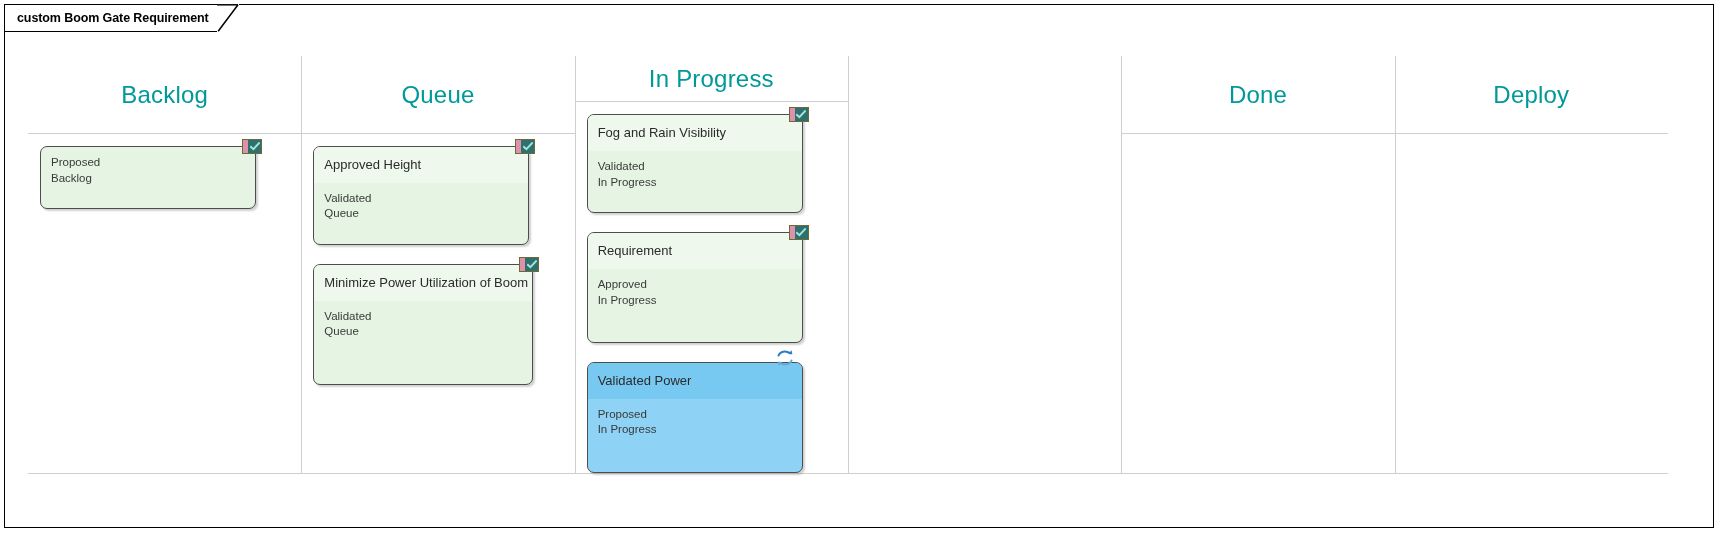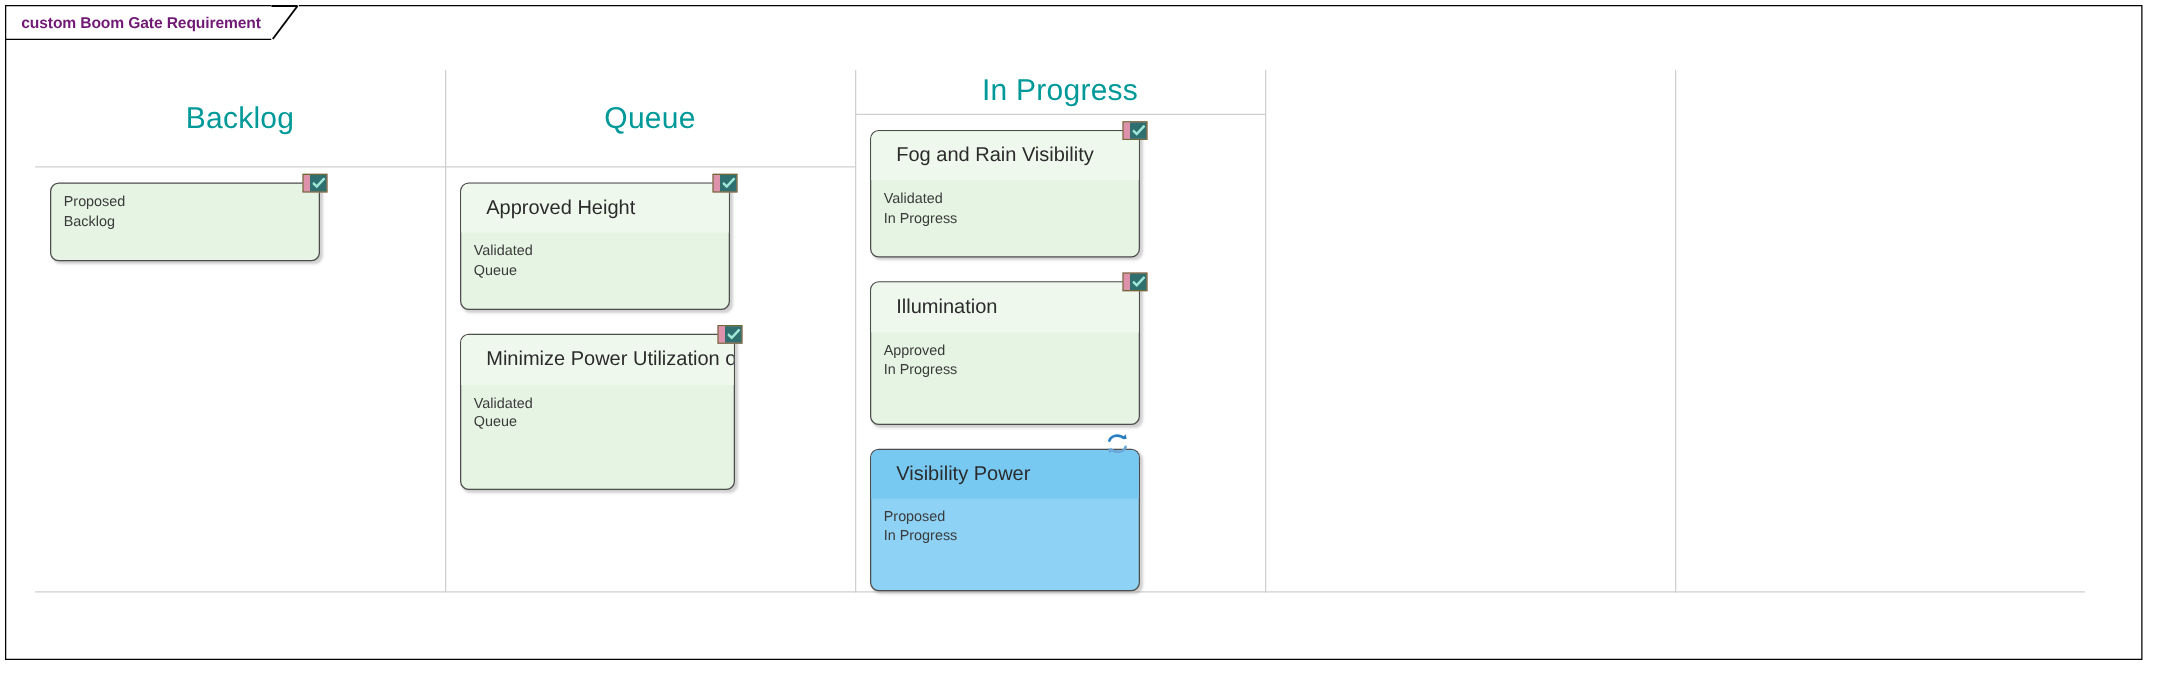--- a/index.html
+++ b/index.html
@@ -50,21 +50,21 @@
     padding: 0 8px 0 12px;
     box-sizing: border-box;
     background: #ffffff;
     border-left: 1.5px solid #000;
     border-top: 1.5px solid #000;
     border-bottom: 1.5px solid #000;
   }
   .frame-tab .tab-label {
     font-size: 12.5px;
     font-weight: bold;
-    color: #701a75;
+    color: #000000;
     white-space: nowrap;
     letter-spacing: -0.1px;
   }
   .frame-tab .tab-slant {
     position: relative;
     width: 22px;
     height: 28px;
   }
   .frame-tab .tab-slant svg {
     position: absolute;
@@ -136,23 +136,23 @@
     box-sizing: border-box;
     border: 1.3px solid #4d4d4d;
     border-radius: 7px;
     background: #e6f5e3;
     box-shadow: 2px 2px 2px rgba(120,120,120,0.35);
   }
   .card.green { background: #e6f5e3; }
   .card.blue  { background: #8ed2f5; }
 
   .card .card-title {
-    font-size: 16px;
+    font-size: 13px;
     color: #2b2b2b;
-    padding: 11px 10px 10px 20px;
+    padding: 11px 10px 10px 10px;
     line-height: 1.15;
     white-space: nowrap;
     overflow: hidden;
     border-radius: 6px 6px 0 0;
   }
   .card.green .card-title { background: #eef8ec; }
   .card.blue  .card-title { background: #77c9f2; }
 
   .card .card-body {
     font-size: 11.5px;
@@ -314,49 +314,58 @@
 
         <div class="card green tall2">
           <div class="badge-check">
             <span class="strip"></span>
             <span class="box">
               <svg width="10" height="9" viewBox="0 0 10 9">
                 <path d="M1,5 L3.4,7.2 L9,1.2" stroke="#9fe8d8" stroke-width="2" fill="none" stroke-linecap="square"></path>
               </svg>
             </span>
           </div>
-          <div class="card-title">Illumination</div>
+          <div class="card-title">Requirement</div>
           <div class="card-body">
             <div class="line">Approved</div>
             <div class="line">In Progress</div>
           </div>
         </div>
 
         <div class="card blue tall2">
           <div class="badge-sync">
             <svg width="22" height="20" viewBox="0 0 22 20">
               <path d="M4.5,7.5 C5.5,4 10,2.5 14,4.2 L16.5,5.4" stroke="#2a7fc0" stroke-width="2.1" fill="none" stroke-linecap="round"></path>
               <path d="M17.5,2.3 L18.4,6.2 L14.3,5.7 Z" fill="#2a7fc0"></path>
               <path d="M17.5,12.5 C16.5,16 12,17.5 8,15.8 L5.5,14.6" stroke="#6aa6d6" stroke-width="2.1" fill="none" stroke-linecap="round"></path>
               <path d="M4.5,17.7 L3.6,13.8 L7.7,14.3 Z" fill="#6aa6d6"></path>
             </svg>
           </div>
-          <div class="card-title">Visibility Power</div>
+          <div class="card-title">Validated Power</div>
           <div class="card-body">
             <div class="line">Proposed</div>
             <div class="line">In Progress</div>
           </div>
         </div>
 
       </div>
     </div>
 
     <div class="column">
       <div class="col-body"></div>
     </div>
 
-
-    <div class="column">
+    <div class="column">
+      <div class="col-header">
+        <span class="col-title">Done</span>
+      </div>
+      <div class="col-body"></div>
+    </div>
+
+    <div class="column">
+      <div class="col-header">
+        <span class="col-title">Deploy</span>
+      </div>
       <div class="col-body"></div>
     </div>
 
   </div>
 </div>
 
 </body></html>

